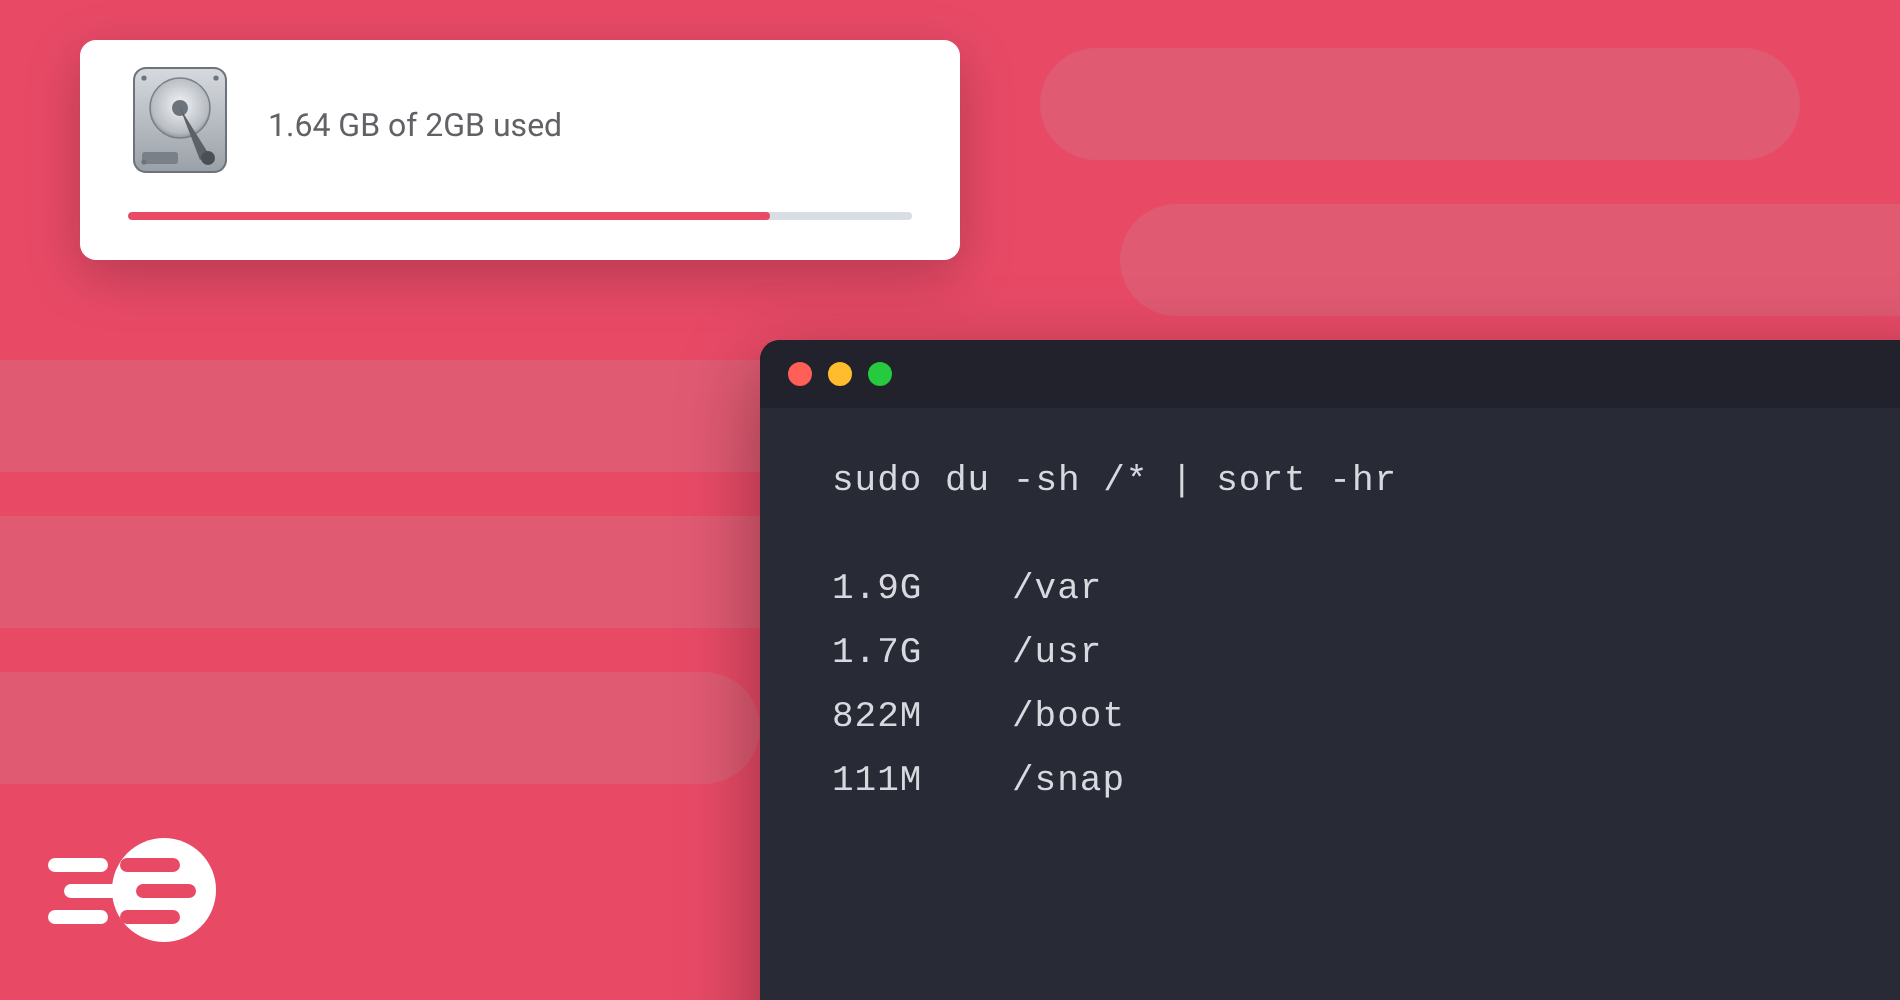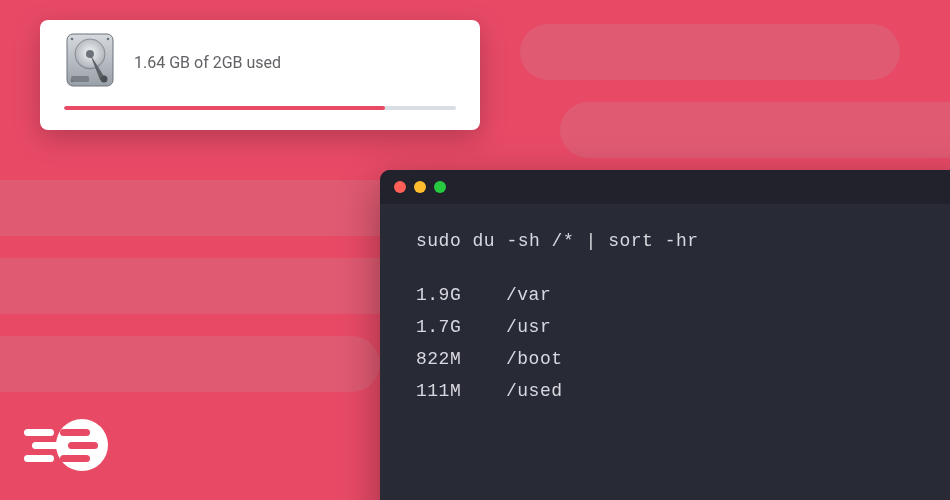--- a/index.html
+++ b/index.html
@@ -180,17 +180,17 @@
         <div class="out-line">
           <span class="out-size">1.7G</span>
           <span class="out-path">/usr</span>
         </div>
         <div class="out-line">
           <span class="out-size">822M</span>
           <span class="out-path">/boot</span>
         </div>
         <div class="out-line">
           <span class="out-size">111M</span>
-          <span class="out-path">/used</span>
+          <span class="out-path">/snap</span>
         </div>
       </div>
   </div>
 </div>
 
 </body></html>

